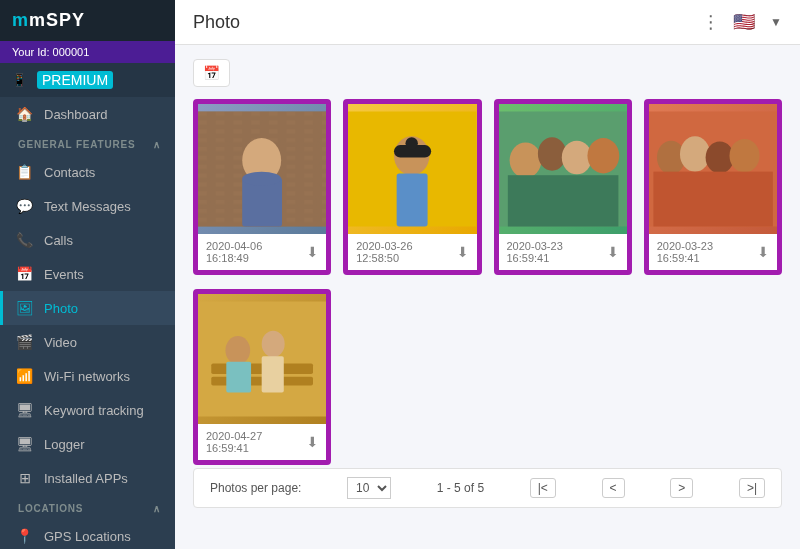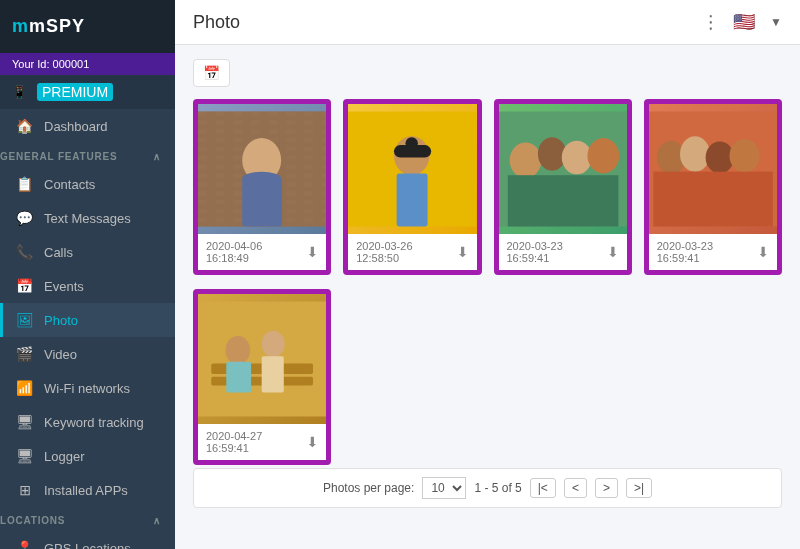--- a/index.html
+++ b/index.html
@@ -11,21 +11,21 @@
       background: #2c3e50;
       color: #ccc;
       display: flex;
       flex-direction: column;
       height: 549px;
       overflow-y: auto;
       flex-shrink: 0;
     }
     .sidebar-header {
       background: #1a252f;
-      padding: 16px 12px;
+      padding: 10px 12px;
       display: flex;
       align-items: flex-end;
       gap: 8px;
     }
     .logo-text {
       color: #fff;
       font-weight: bold;
       font-size: 18px;
       letter-spacing: 1px;
     }
@@ -68,21 +68,21 @@
     .sidebar-nav-item.active {
       background: #34495e;
       color: #00bcd4;
       border-left: 3px solid #00bcd4;
       padding-left: 13px;
     }
     .sidebar-section-header {
       display: flex;
       align-items: center;
       justify-content: space-between;
-      padding: 8px 14px 5px 0;
+      padding: 8px 14px 5px 18px;
       font-size: 10px;
       color: #7f8c8d;
       text-transform: uppercase;
       letter-spacing: 0.8px;
       font-weight: 600;
     }
     .nav-icon { font-size: 14px; width: 18px; text-align: center; }
 
     
     .main {
@@ -172,21 +172,21 @@
     }
 
     
     .pagination-bar {
       background: #fff;
       border: 1px solid #e0e0e0;
       border-radius: 4px;
       padding: 8px 16px;
       display: flex;
       align-items: center;
-      justify-content: center;
+      justify-content: space-between;
       gap: 8px;
       font-size: 12px;
       color: #555;
     }
     .per-page-select {
       border: 1px solid #ccc;
       border-radius: 0;
       padding: 2px 4px;
       font-size: 12px;
       color: #555;

